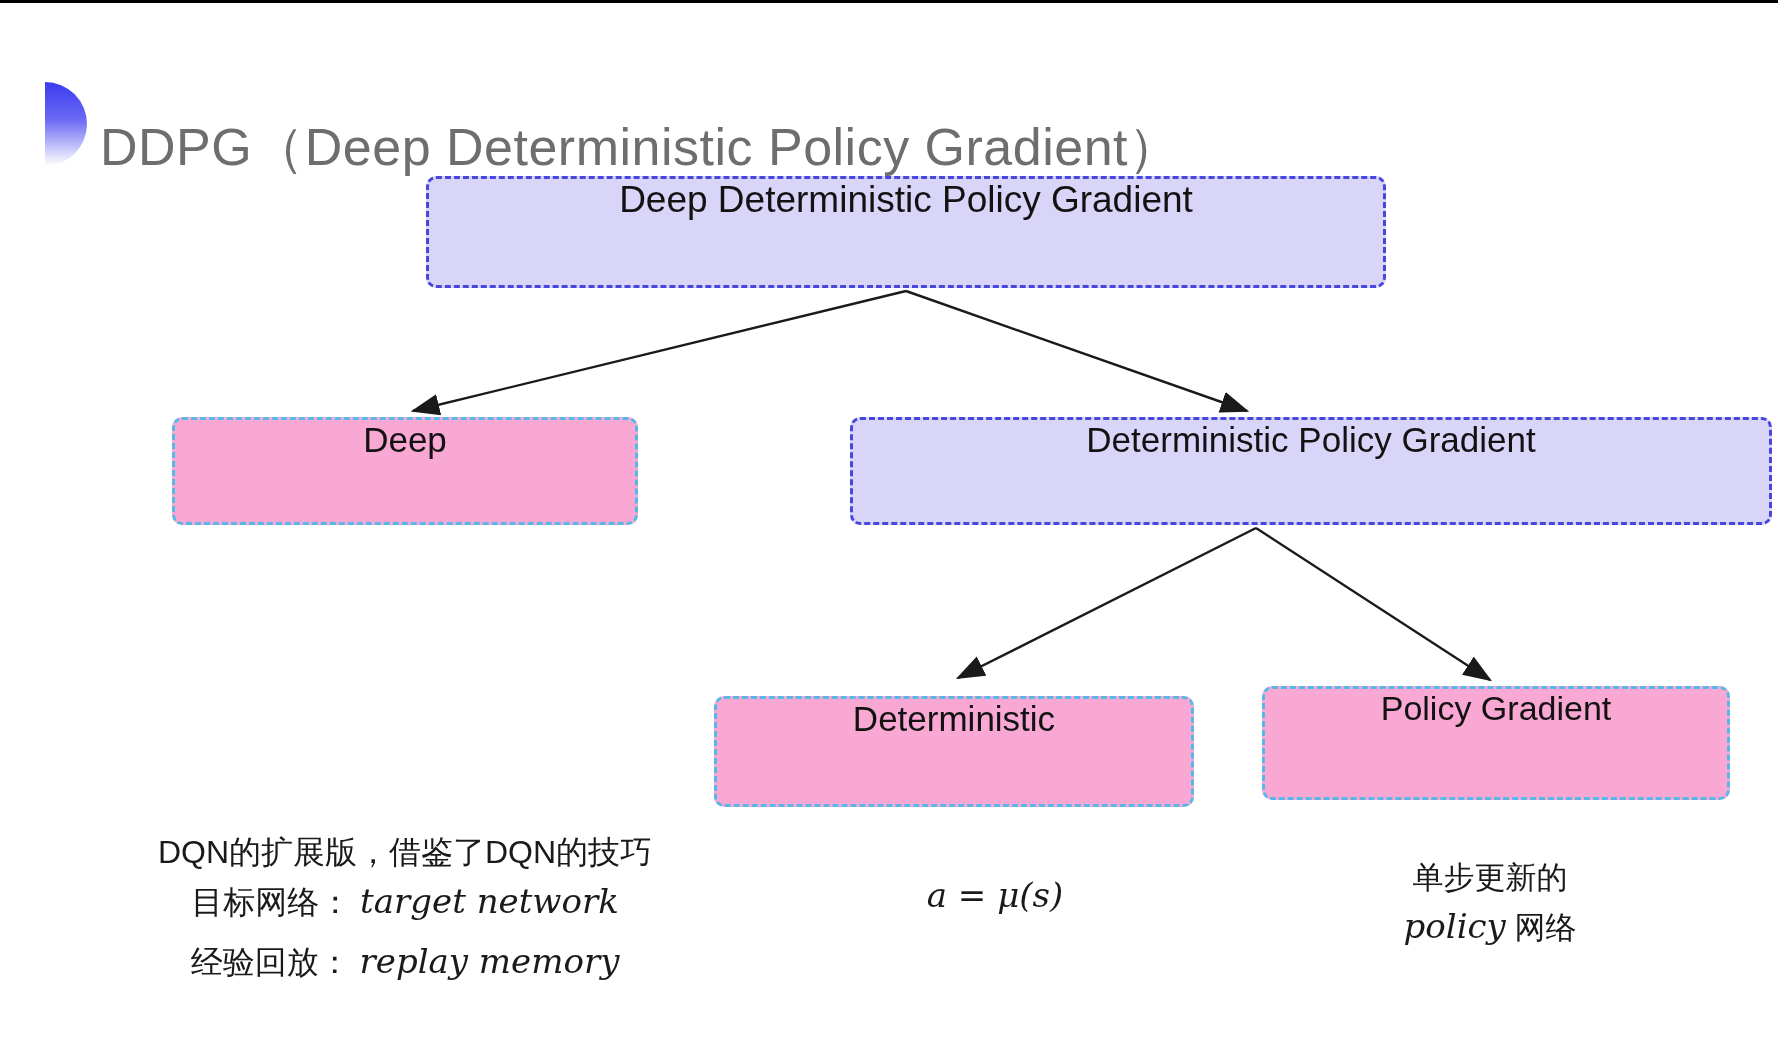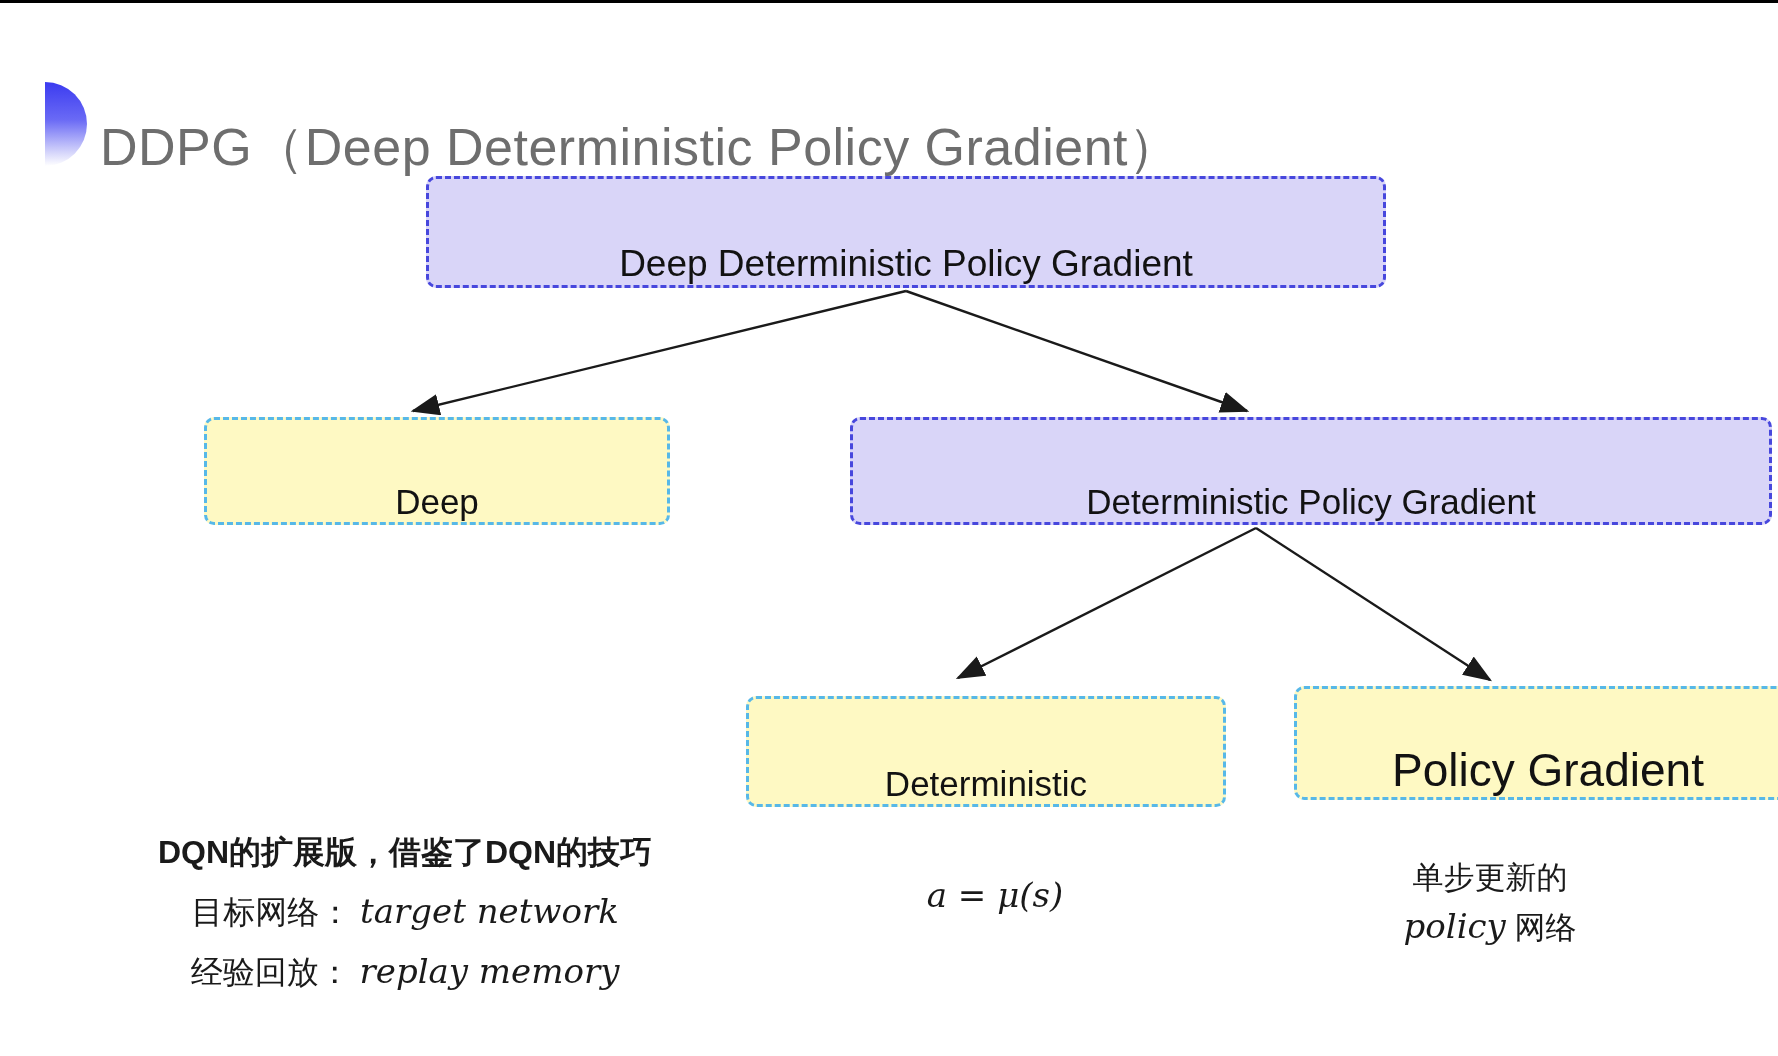--- a/index.html
+++ b/index.html
@@ -6,30 +6,30 @@
   body{width:1778px;height:1056px;position:relative;overflow:hidden;
        font-family:"Liberation Sans","DejaVu Sans",sans-serif;color:#1a1a1a;}
   .top-line{position:absolute;left:0;top:0;width:1778px;height:3px;background:#000;}
   
   .bullet{position:absolute;left:45px;top:82px;width:42px;height:84px;
           border-radius:0 84px 84px 0;
           background:linear-gradient(180deg,#3b3bf0 0%,#6a6af5 45%,#d8d8fb 85%,#ffffff 100%);}
   .title{position:absolute;left:100px;top:78px;width:1500px;
          font-size:52px;font-weight:500;color:#6e6e6e;letter-spacing:0.5px;}
   
-  .node{position:absolute;display:flex;align-items:flex-end;justify-content:center;
+  .node{position:absolute;display:flex;align-items:flex-start;justify-content:center;
         border-radius:10px;border:3px dashed;box-sizing:border-box;
         font-weight:500;color:#121212;text-align:center;}
   .node--purple{background:#d9d5f8;border-color:#4747dd;}
-  .node--cyan{background:#fef9c3;border-color:#57b8e8;margin-left:32px;}
+  .node--cyan{background:#f9a8d4;border-color:#57b8e8;}
   .node-root{left:426px;top:176px;width:960px;height:112px;font-size:37px;}
   .node-deep{left:172px;top:417px;width:466px;height:108px;font-size:35px;}
   .node-dpg{left:850px;top:417px;width:922px;height:108px;font-size:35px;}
   .node-det{left:714px;top:696px;width:480px;height:111px;font-size:35px;}
-  .node-pg{left:1262px;top:686px;width:508px;height:114px;font-size:46px;}
+  .node-pg{left:1262px;top:686px;width:468px;height:114px;font-size:34px;}
   
   .arrows{position:absolute;left:0;top:0;width:1778px;height:1056px;pointer-events:none;}
   
   .note{position:absolute;text-align:center;line-height:1.0;}
   .note-deep{left:105px;top:836px;width:600px;font-size:32px;}
   .note-deep .row{margin-bottom:24px;}
   .note-det{left:745px;top:862px;width:500px;font-size:31px;}
   .note-pg{left:1240px;top:862px;width:500px;font-size:31px;}
   .row{white-space:nowrap;}
   .formula-row{margin-top:16px;}
@@ -69,21 +69,21 @@
 
 <div class="node node--cyan node-det">
   <span>Deterministic</span>
 </div>
 
 <div class="node node--cyan node-pg">
   <span>Policy Gradient</span>
 </div>
 
 <div class="note note-deep">
-  <div class="row" style="margin-bottom:26px;font-weight:bold;">DQN的扩展版，借鉴了DQN的技巧</div>
+  <div class="row" style="margin-bottom:16px;">DQN的扩展版，借鉴了DQN的技巧</div>
   <div class="row" style="margin-bottom:26px;">
     <span>目标网络：</span>
     <span class="math">target network</span>
   </div>
   <div class="row">
     <span>经验回放：</span>
     <span class="math">replay memory</span>
   </div>
 </div>
 

